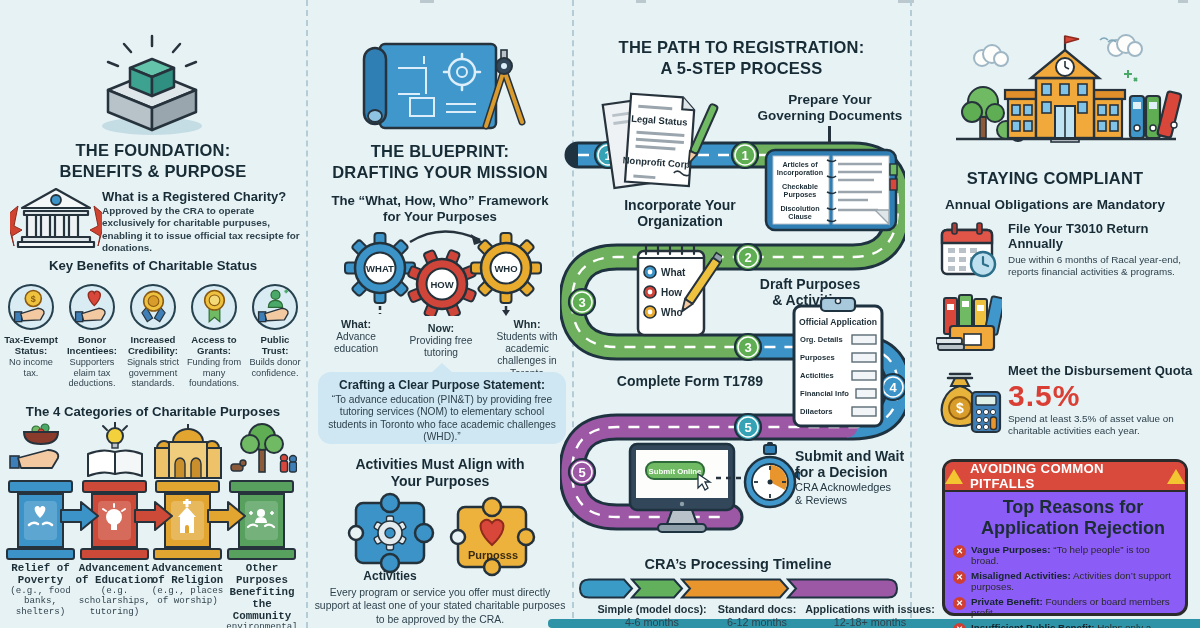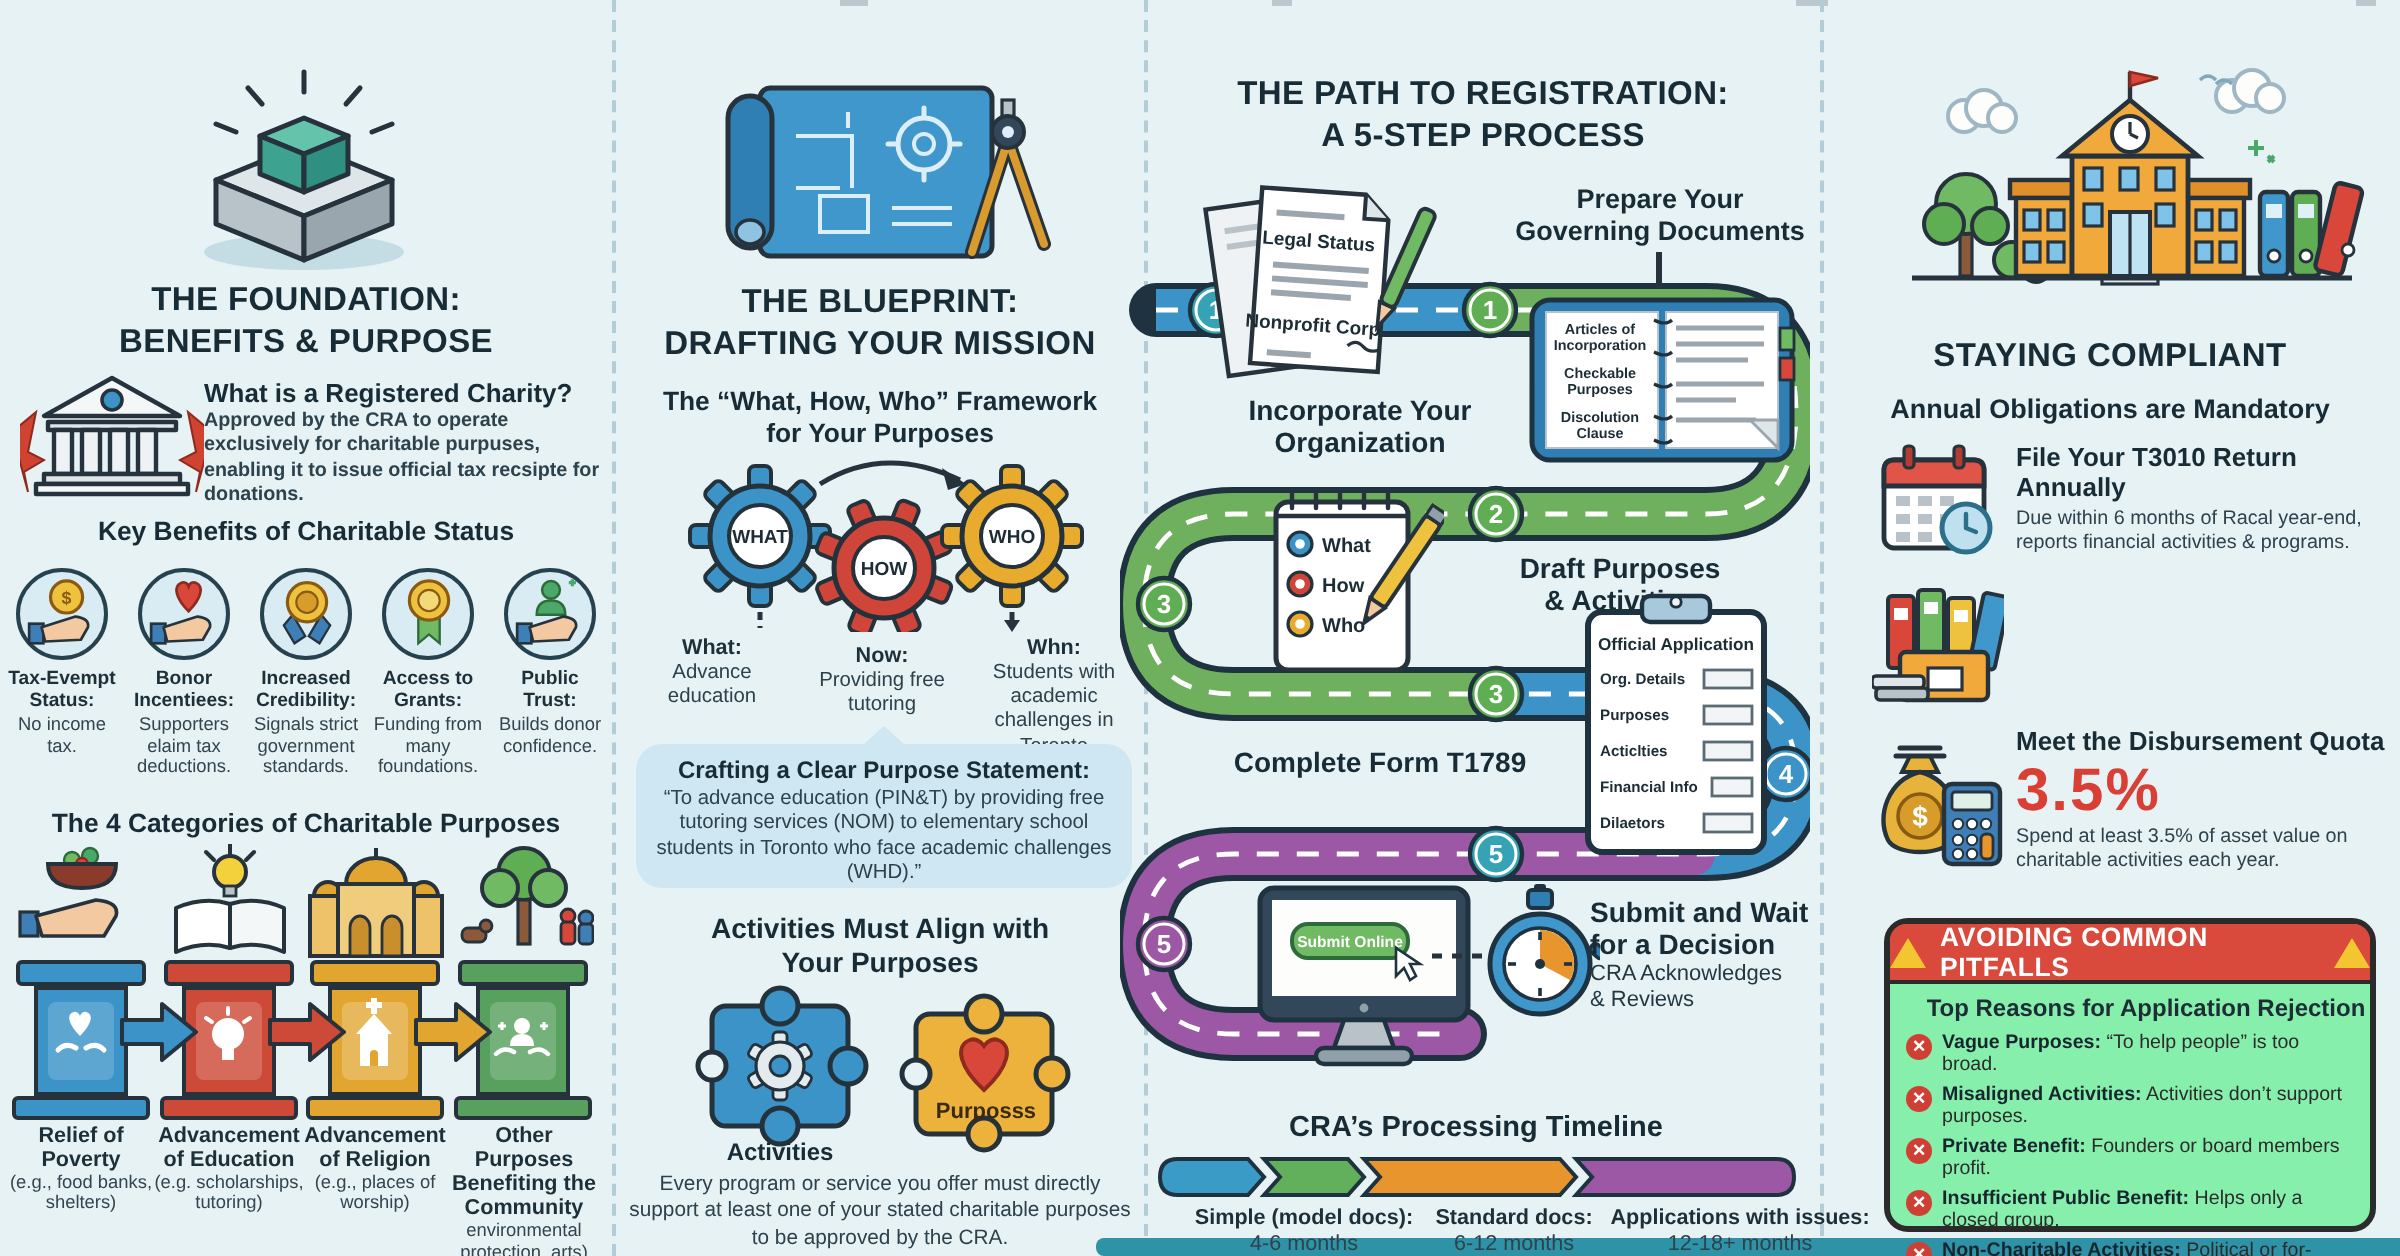--- a/index.html
+++ b/index.html
@@ -23,25 +23,25 @@
   .shaft{position:absolute;left:13px;top:71px;width:47px;height:55px;border:2px solid #27333c;box-sizing:border-box;}
   .pbase{position:absolute;left:2px;top:126px;width:69px;height:12px;border:2px solid #27333c;border-radius:3px;box-sizing:border-box;}
   .ctitle{font-weight:700;font-size:10.8px;line-height:1.12;color:#1d3038;}
   .cex{font-size:9.2px;line-height:1.12;color:#33454e;}
   .pathlabel{font-weight:700;color:#182c36;font-size:14px;line-height:1.15;}
   .tl-title{font-weight:700;font-size:10.8px;color:#1d3038;line-height:1.2;}
   .tl-sub{font-size:10.8px;color:#2e424c;line-height:1.2;}
   .ob-title{font-weight:700;font-size:13px;color:#182c36;line-height:1.15;}
   .ob-body{font-size:9.9px;line-height:1.24;color:#2e424c;margin-top:2px;}
   .stat{font-weight:700;font-size:30px;color:#d93f34;letter-spacing:1px;}
-  .pitbox{left:942px;top:459px;width:246px;height:157px;background:#86efac;border:3px solid #2b2b2b;
+  .pitbox{left:942px;top:459px;width:246px;height:157px;background:#8b5cf6;border:3px solid #2b2b2b;
           border-radius:12px;box-sizing:border-box;}
   .pithead{height:28px;background:#d9493c;border-bottom:2.5px solid #2b2b2b;border-radius:8px 8px 0 0;
            display:flex;align-items:center;justify-content:center;gap:7px;color:#fff;font-weight:700;font-size:13.2px;letter-spacing:.3px;}
-  .pitsub{font-weight:700;font-size:12px;color:#1d2d36;text-align:center;margin:5px 0 3px;padding-left:16px;}
+  .pitsub{font-weight:700;font-size:18px;color:#1d2d36;text-align:center;margin:5px 0 3px;padding-left:16px;}
   .pitrow{display:flex;align-items:flex-start;gap:5px;padding:1.5px 8px;}
   .pitx{flex:0 0 13px;width:13px;height:13px;border-radius:50%;background:#cf3f33;color:#fff;font-size:8.5px;
         font-weight:700;display:flex;align-items:center;justify-content:center;margin-top:1px;}
   .pittext{font-size:9.8px;line-height:1.18;color:#2b2b2b;}
   .pittext b{color:#17262e;}
   .warn{width:0;height:0;border-left:9px solid transparent;border-right:9px solid transparent;border-bottom:15px solid #f2c531;position:relative;}
   .remnant{position:absolute;top:0;height:3px;background:#98a7ae;opacity:.55;}
   .pointer{position:absolute;left:50%;top:-9px;transform:translateX(-50%);width:0;height:0;
            border-left:11px solid transparent;border-right:11px solid transparent;border-bottom:10px solid #cfe7f2;}
   svg text{font-family:"Liberation Sans",sans-serif;}
@@ -150,21 +150,21 @@
         <rect x="4" y="29" width="8" height="11" fill="#3f7fb8" stroke="#27333c" stroke-width="1.5"></rect>
         <path d="M11,31 L30,25 Q38,26 37,31 L33,38 L13,39 Z" fill="#f3c9a2" stroke="#27333c" stroke-width="1.5" stroke-linejoin="round"></path>
       </svg></div>
       <div class="btitle">Public Trust:</div>
       <div class="bdesc">Builds donor confidence.</div>
     </div>
   </div>
 
   <div class="abs c h2" style="left:0;top:404px;width:306px;">The 4 Categories of Charitable Purposes</div>
 
-  <div class="abs" style="left:4px;top:422px;width:298px;height:206px;">
+  <div class="abs" style="left:4px;top:422px;width:298px;height:206px;font-family:Liberation Mono, monospace;">
 
     <div class="pedcol" style="left:0;">
       <svg class="abs" style="left:4px;top:0;" width="66" height="58" viewBox="0 0 66 58">
         <circle cx="28" cy="8" r="4" fill="#6fba62" stroke="#2e6b3a" stroke-width="1.2"></circle>
         <circle cx="37" cy="6" r="4" fill="#4aa968" stroke="#2e6b3a" stroke-width="1.2"></circle>
         <circle cx="33" cy="10" r="3" fill="#d9473a" stroke="#8f2b1e" stroke-width="1.2"></circle>
         <path d="M16,10 H50 Q50,22 33,22 Q16,22 16,10 Z" fill="#8a3b2c" stroke="#27333c" stroke-width="2"></path>
         <rect x="2" y="34" width="9" height="12" fill="#3f7fb8" stroke="#27333c" stroke-width="1.6"></rect>
         <path d="M10,36 L40,28 Q52,29 50,36 L44,46 L13,46 Z" fill="#f3c9a2" stroke="#27333c" stroke-width="1.8" stroke-linejoin="round"></path>
       </svg>

